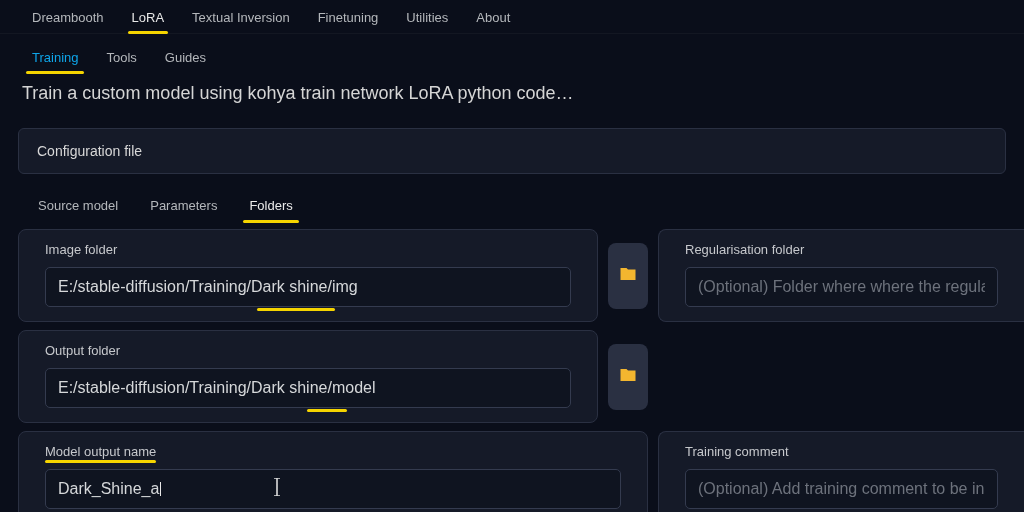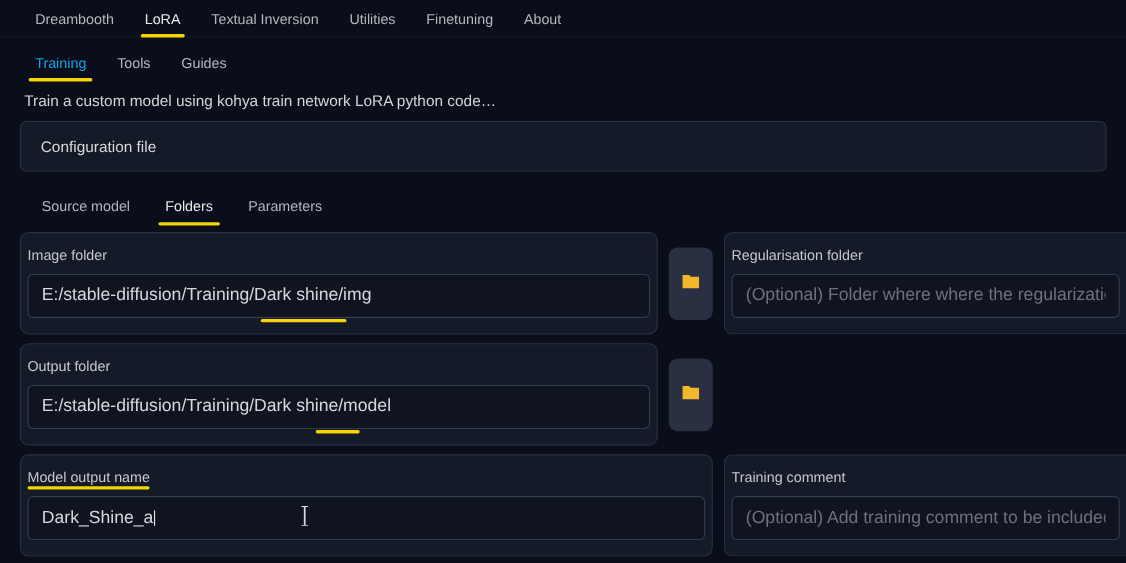--- a/index.html
+++ b/index.html
@@ -54,27 +54,27 @@
     content:"";
     position:absolute;
     left:8px; right:8px; bottom:-1px;
     height:3px;
     background:#f5d400;
     border-radius:2px;
   }
   .desc {
     padding: 10px 4px 8px;
     color: #d5d5d5;
-    font-size: 14px;
+    font-size: 18px;
   }
   .panel {
     background: #151a28;
     border: 1px solid #2a3042;
     border-radius: 6px;
-    margin: 3px 0 10px 0;
+    margin: 16px 0 10px 0;
   }
   .config-panel {
     padding: 14px 18px;
     font-size: 14px;
     color: #d8d8d8;
   }
   .inner-tabs {
     display: flex;
     gap: 0;
     margin-top: 16px;
@@ -101,21 +101,21 @@
     gap: 10px;
     margin-right: -18px;
   }
   .grid.nobtn {
     grid-template-columns: 630px 1fr;
   }
   .field-card {
     background: #151a28;
     border: 1px solid #2a3042;
     border-radius: 8px;
-    padding: 12px 6px 14px;
+    padding: 12px 26px 14px;
   }
   .field-card.truncated {
     border-top-right-radius: 0;
     border-bottom-right-radius: 0;
     border-right: none;
   }
   .field-label {
     color: #c6c8cc;
     font-size: 13px;
     margin-bottom: 10px;
@@ -180,40 +180,40 @@
     pointer-events: none;
   }
 </style>
 </head>
 <body>
 
 <div class="top-tabs">
   <div class="top-tab">Dreambooth</div>
   <div class="top-tab active">LoRA</div>
   <div class="top-tab">Textual Inversion</div>
+  <div class="top-tab">Finetuning</div>
   <div class="top-tab">Utilities</div>
-  <div class="top-tab">Finetuning</div>
   <div class="top-tab">About</div>
 </div>
 
 <div class="sub-area">
   <div class="sub-tabs">
     <div class="sub-tab active">Training</div>
     <div class="sub-tab">Tools</div>
     <div class="sub-tab">Guides</div>
   </div>
 
   <div class="desc">Train a custom model using kohya train network LoRA python code…</div>
 
   <div class="panel config-panel">Configuration file</div>
 
   <div class="inner-tabs">
     <div class="inner-tab">Source model</div>
+    <div class="inner-tab">Parameters</div>
     <div class="inner-tab active">Folders</div>
-    <div class="inner-tab">Parameters</div>
   </div>
 
   <div class="grid row-gap">
     <div class="field-card">
       <span class="field-label">Image folder</span>
       <div class="txt-wrap">
         <input class="txt-input" value="E:/stable-diffusion/Training/Dark shine/img" style="">
         <span class="path-hl-img"></span>
       </div>
     </div>

